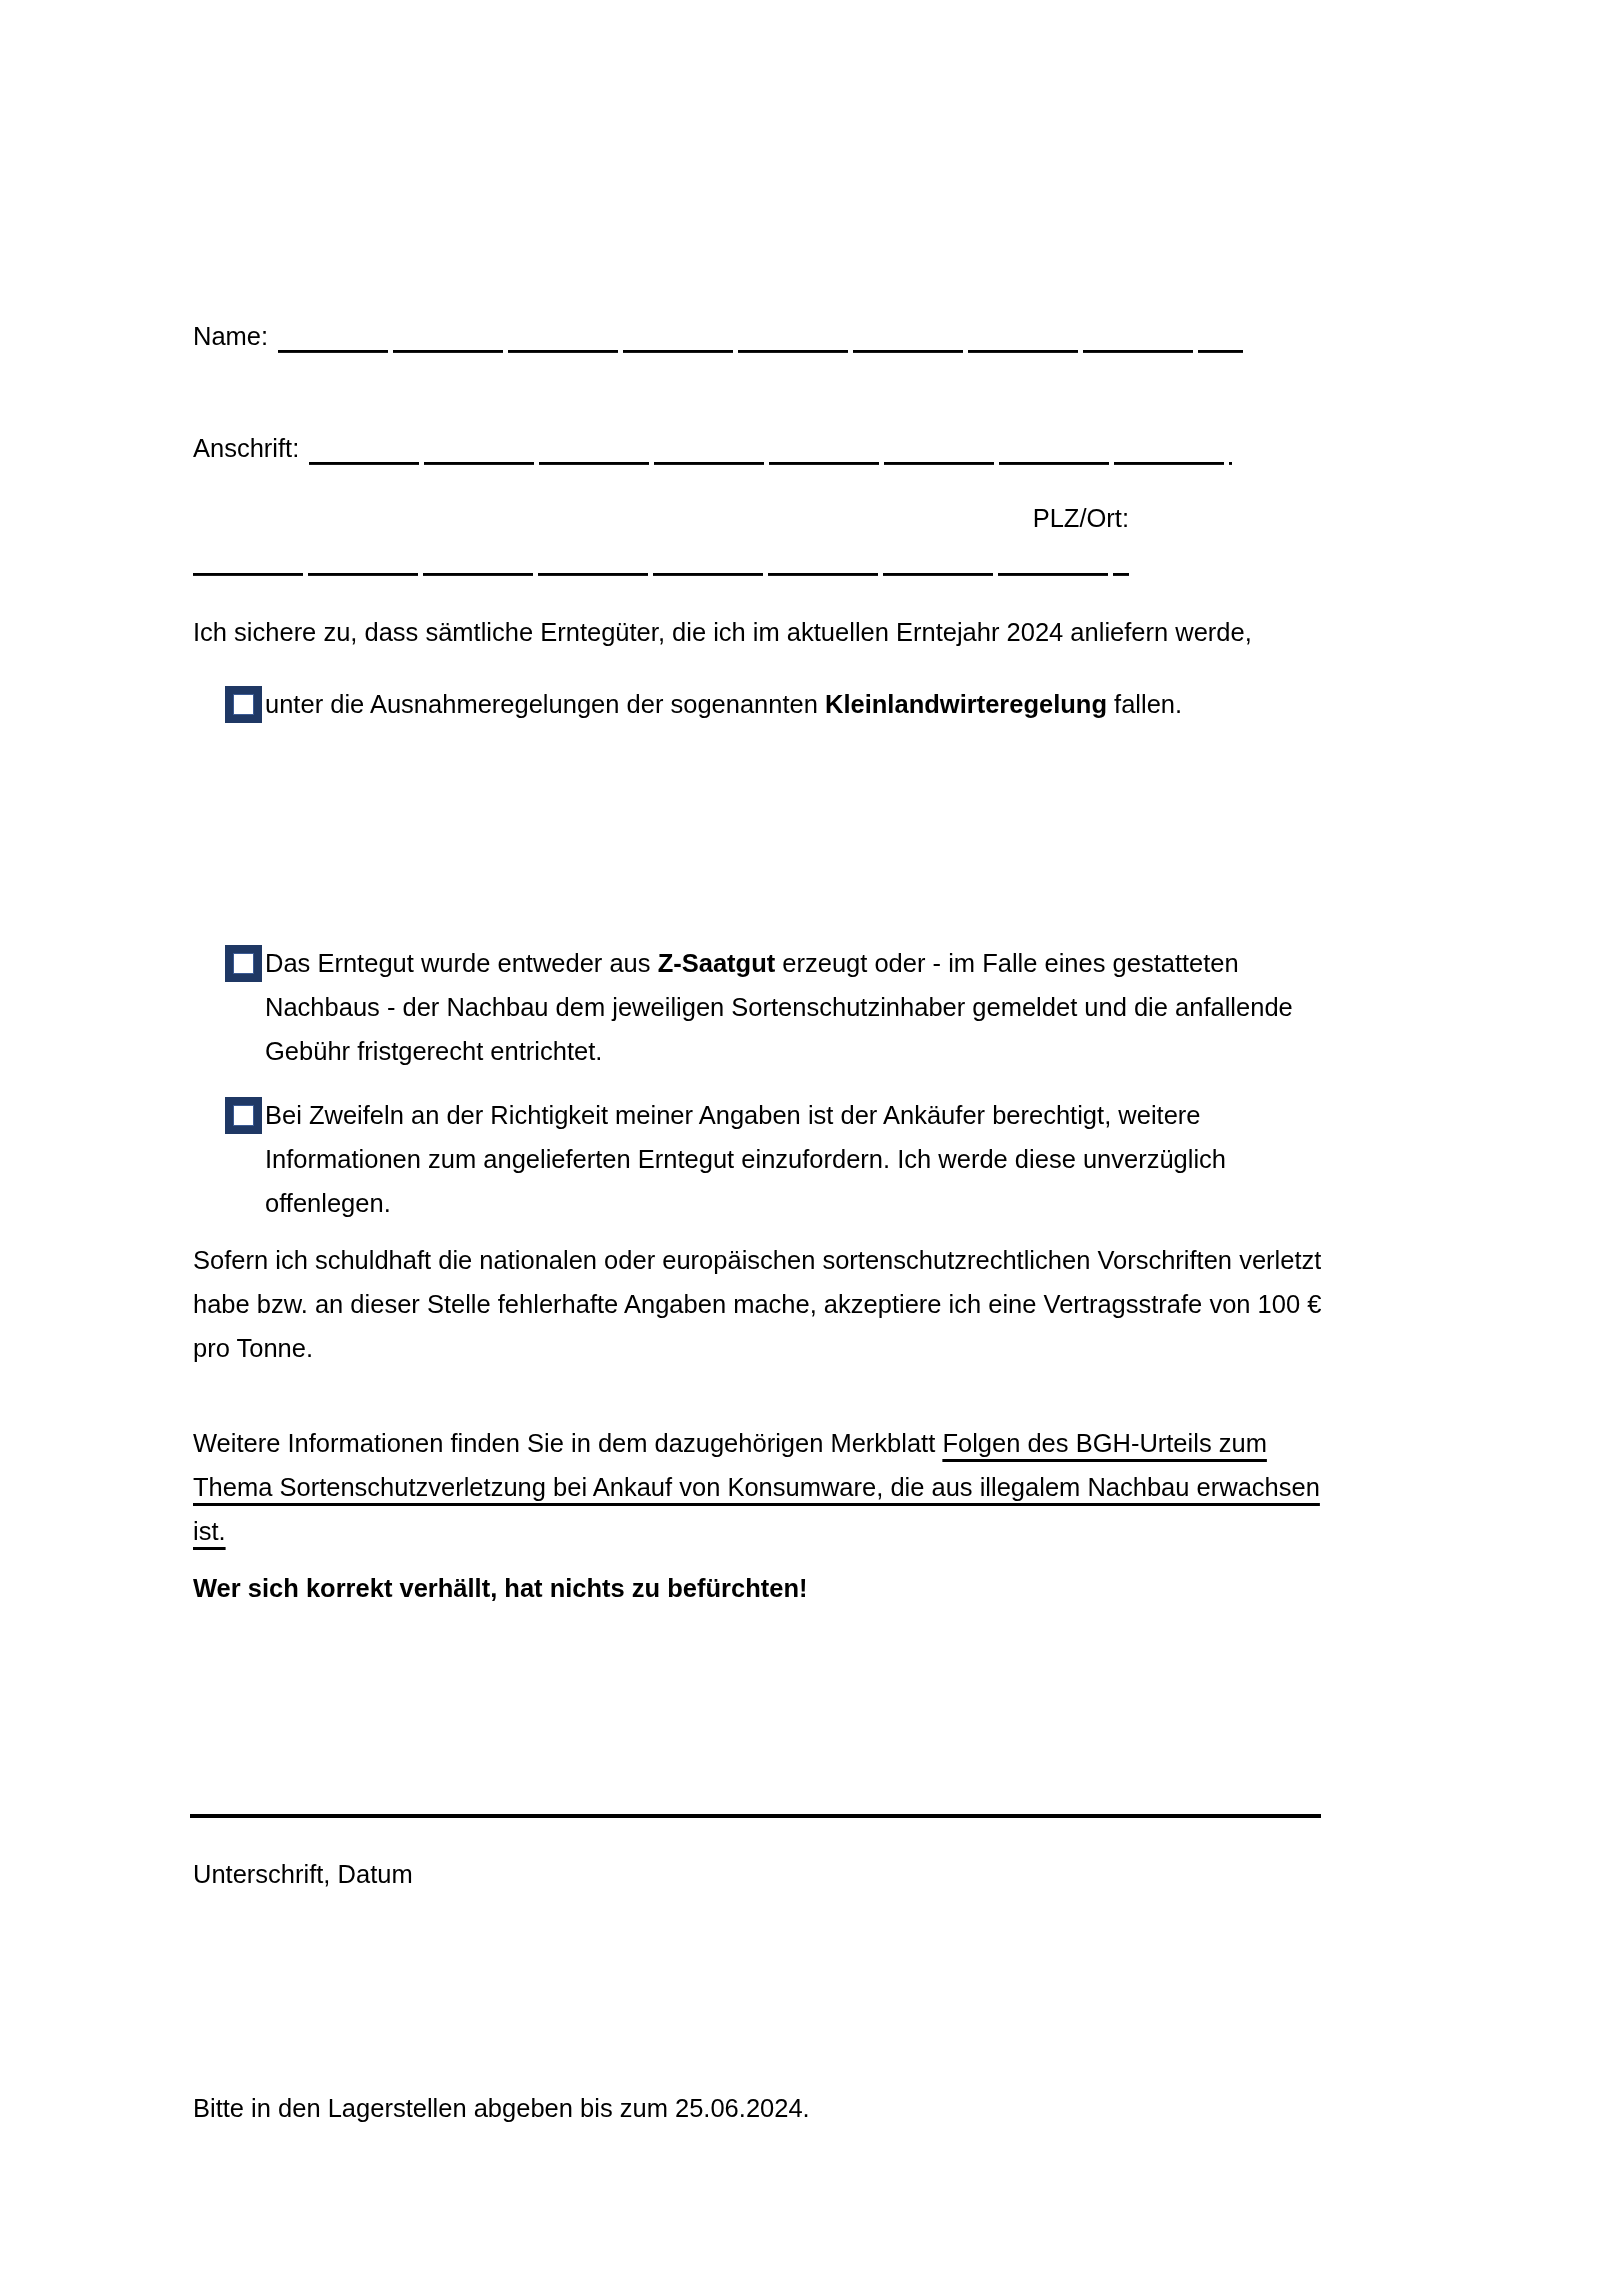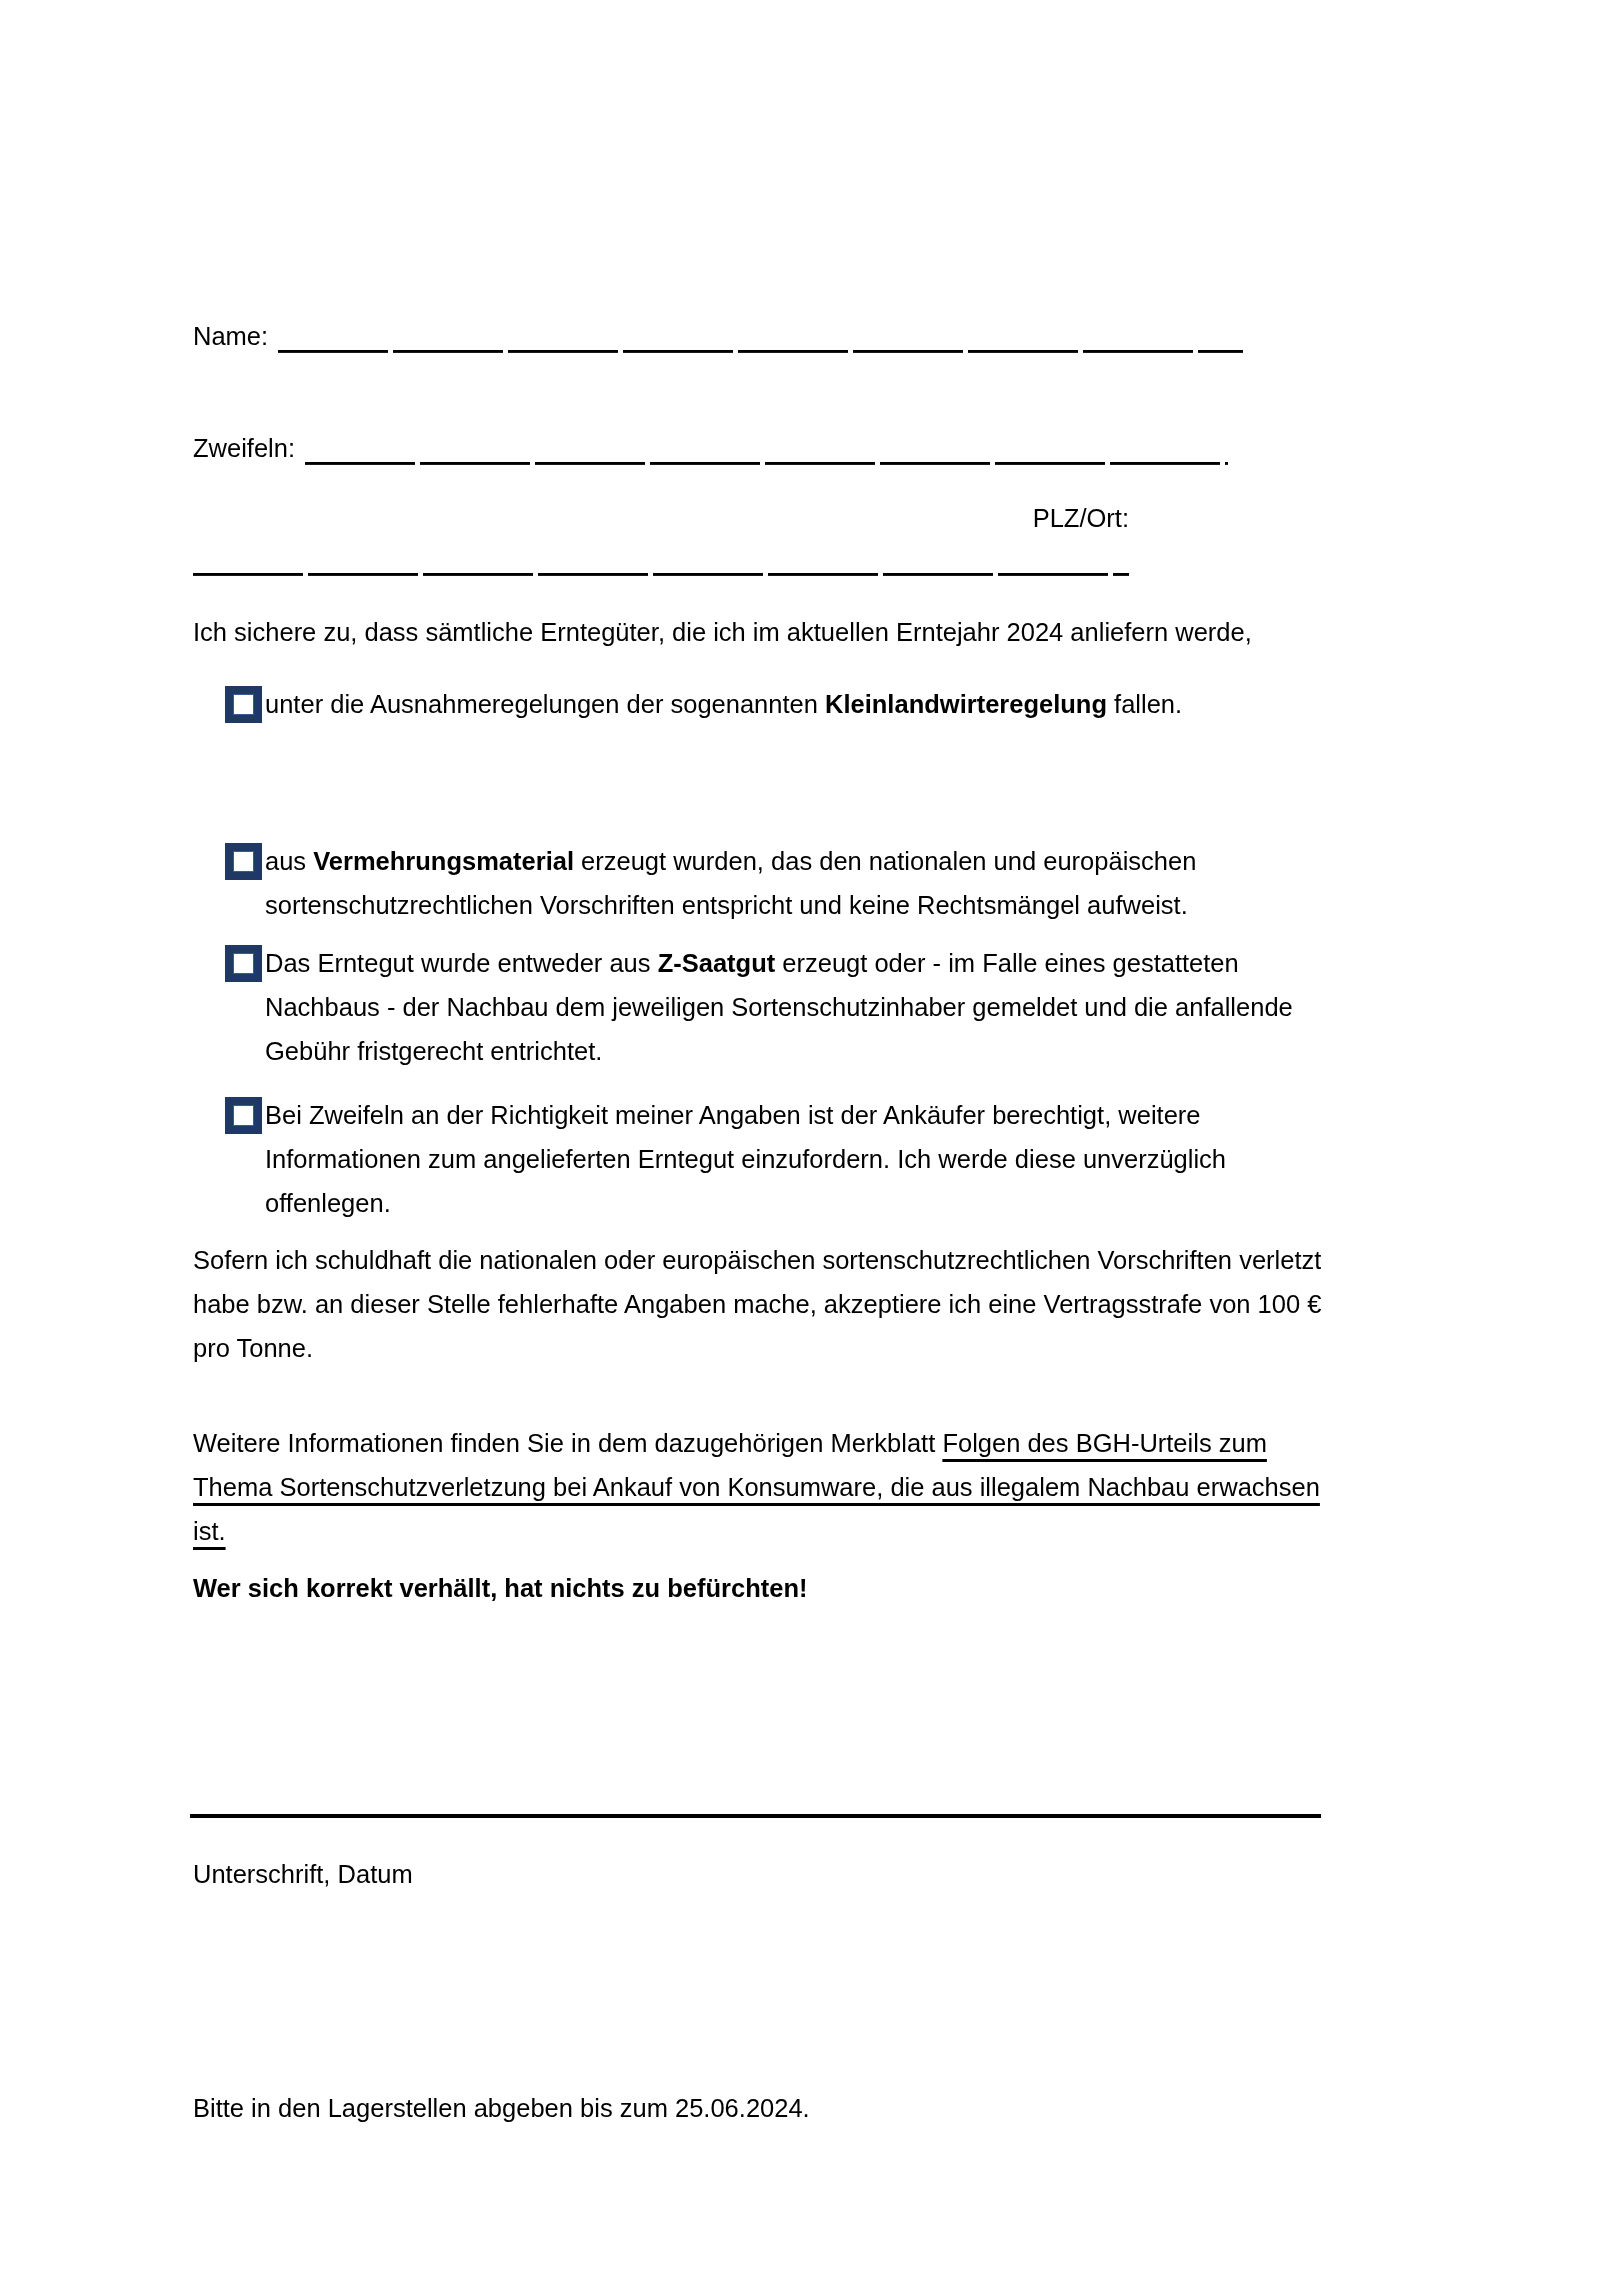--- a/index.html
+++ b/index.html
@@ -96,41 +96,37 @@
 <body>
 
 <div class="page">
 
   <div class="field-row row-name">
     <span>Name:</span>
     <span class="fill-line line-name"></span>
   </div>
 
   <div class="field-row row-anschrift">
-    <span>Zweifeln:</span>
+    <span>Anschrift:</span>
     <span class="fill-line line-anschrift"></span>
   </div>
 
   <div class="field-row row-plzort">
     <span>PLZ/Ort:</span>
     <span class="fill-line line-plzort"></span>
   </div>
 
   <div class="para intro">Ich sichere zu, dass sämtliche Erntegüter, die ich im aktuellen Erntejahr 2024 anliefern werde,</div>
 
   <div class="check-item item-1">
     <span class="checkbox"></span>
     <div class="check-text"><span>unter die Ausnahmeregelungen der sogenannten </span><span class="bold">Kleinlandwirteregelung</span><span> fallen.</span></div>
   </div>
 
 
-  <div class="check-item item-3">
-    <span class="checkbox"></span>
-    <div class="check-text"><span>aus </span><span class="bold">Vermehrungsmaterial</span><span> erzeugt wurden, das den nationalen und europäischen</span><br><span>sortenschutzrechtlichen Vorschriften entspricht und keine Rechtsmängel aufweist.</span></div>
-  </div>
 
   <div class="check-item item-5">
     <span class="checkbox"></span>
     <div class="check-text"><span>Bei Zweifeln an der Richtigkeit meiner Angaben ist der Ankäufer berechtigt, weitere</span><br><span>Informationen zum angelieferten Erntegut einzufordern. Ich werde diese unverzüglich</span><br><span>offenlegen.</span></div>
   </div>
 
   <div class="check-item item-4">
     <span class="checkbox"></span>
     <div class="check-text"><span>Das Erntegut wurde entweder aus </span><span class="bold">Z-Saatgut</span><span> erzeugt oder - im Falle eines gestatteten</span><br><span>Nachbaus - der Nachbau dem jeweiligen Sortenschutzinhaber gemeldet und die anfallende</span><br><span>Gebühr fristgerecht entrichtet.</span></div>
   </div>

